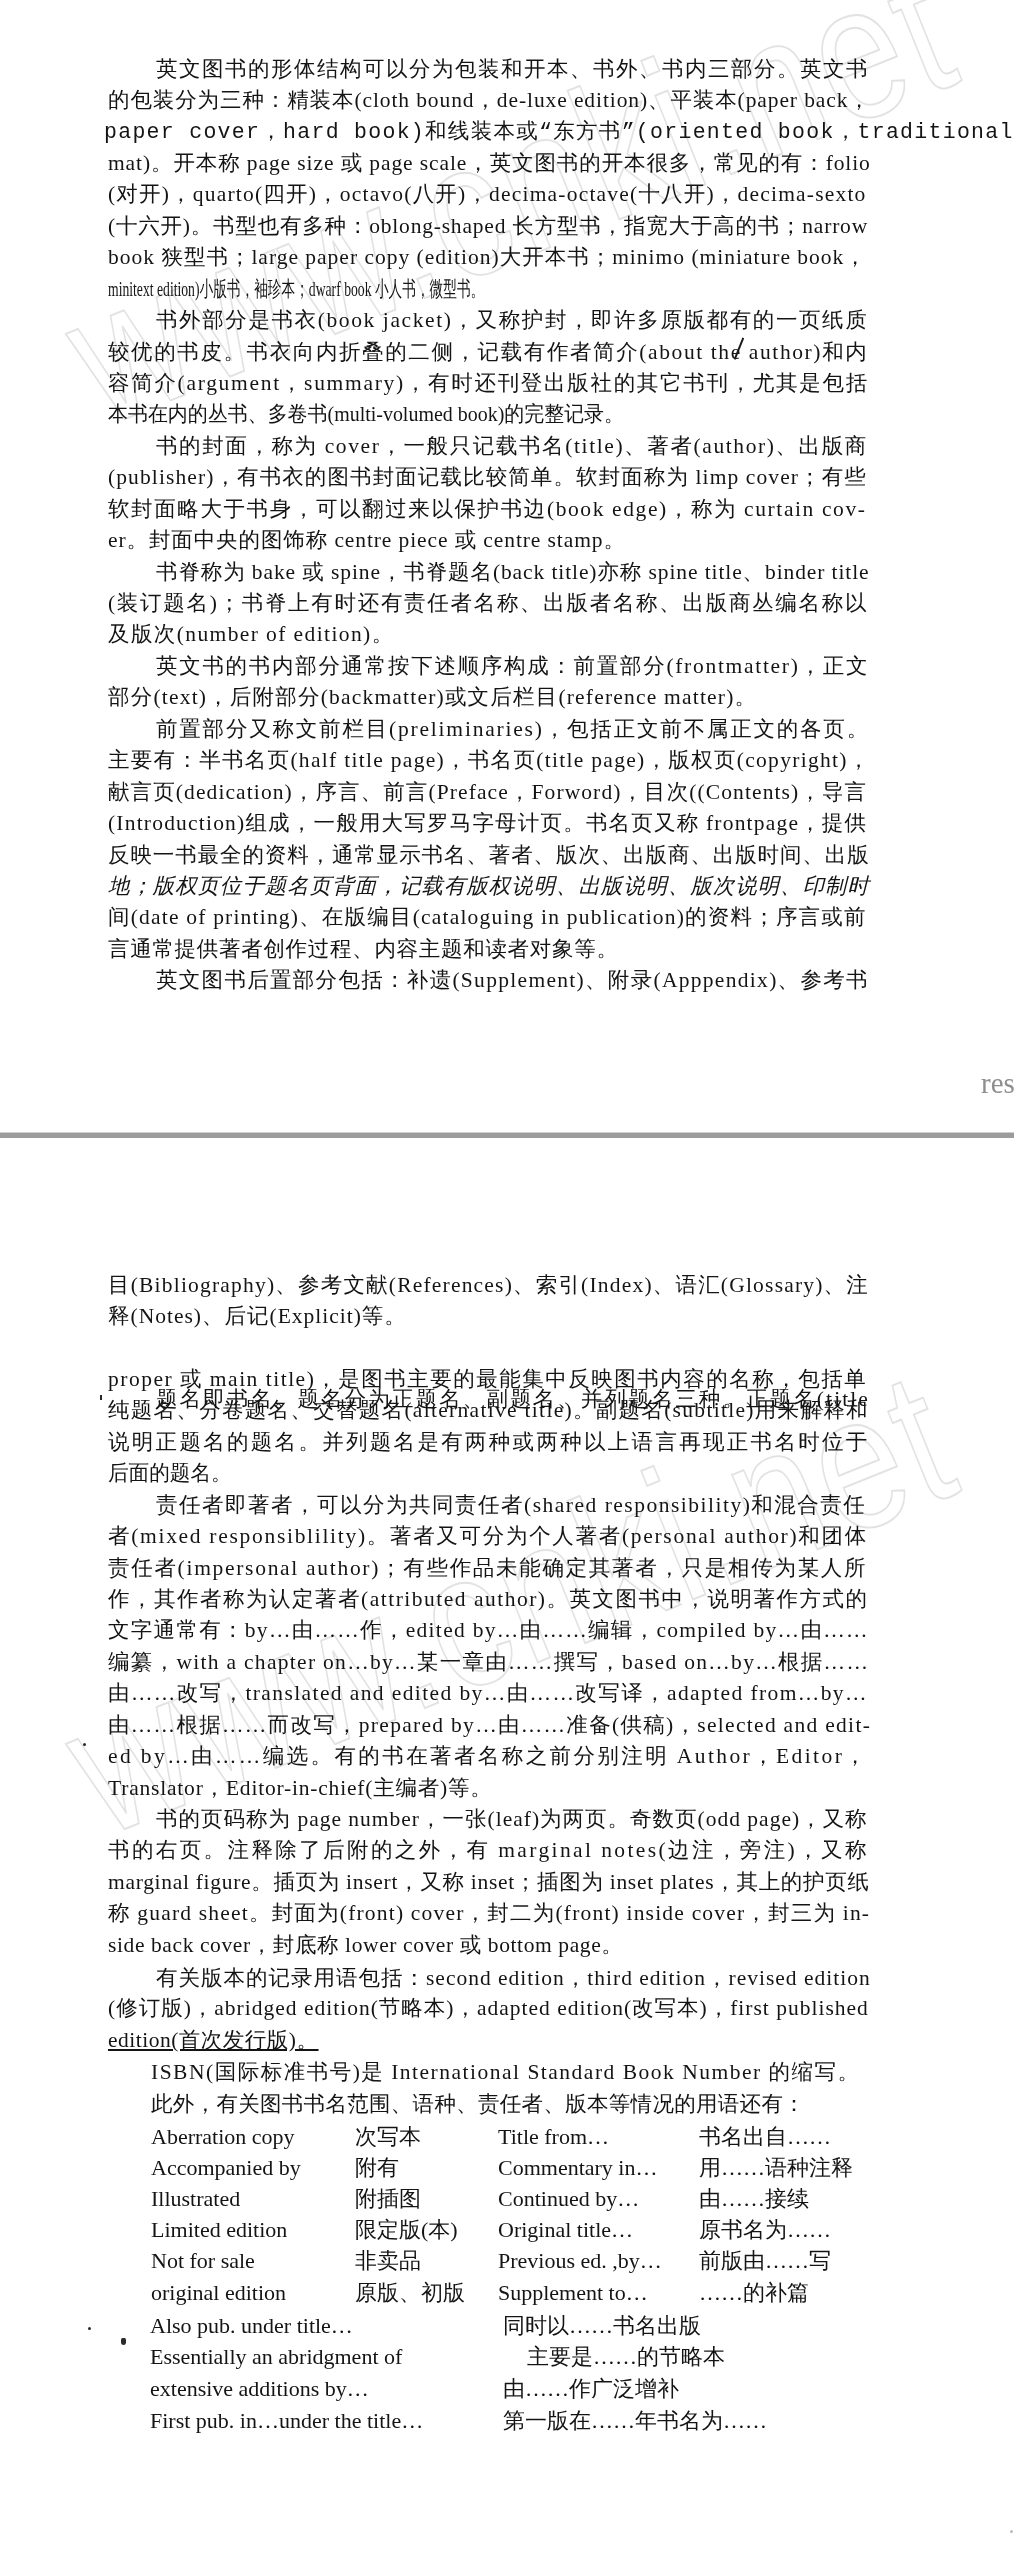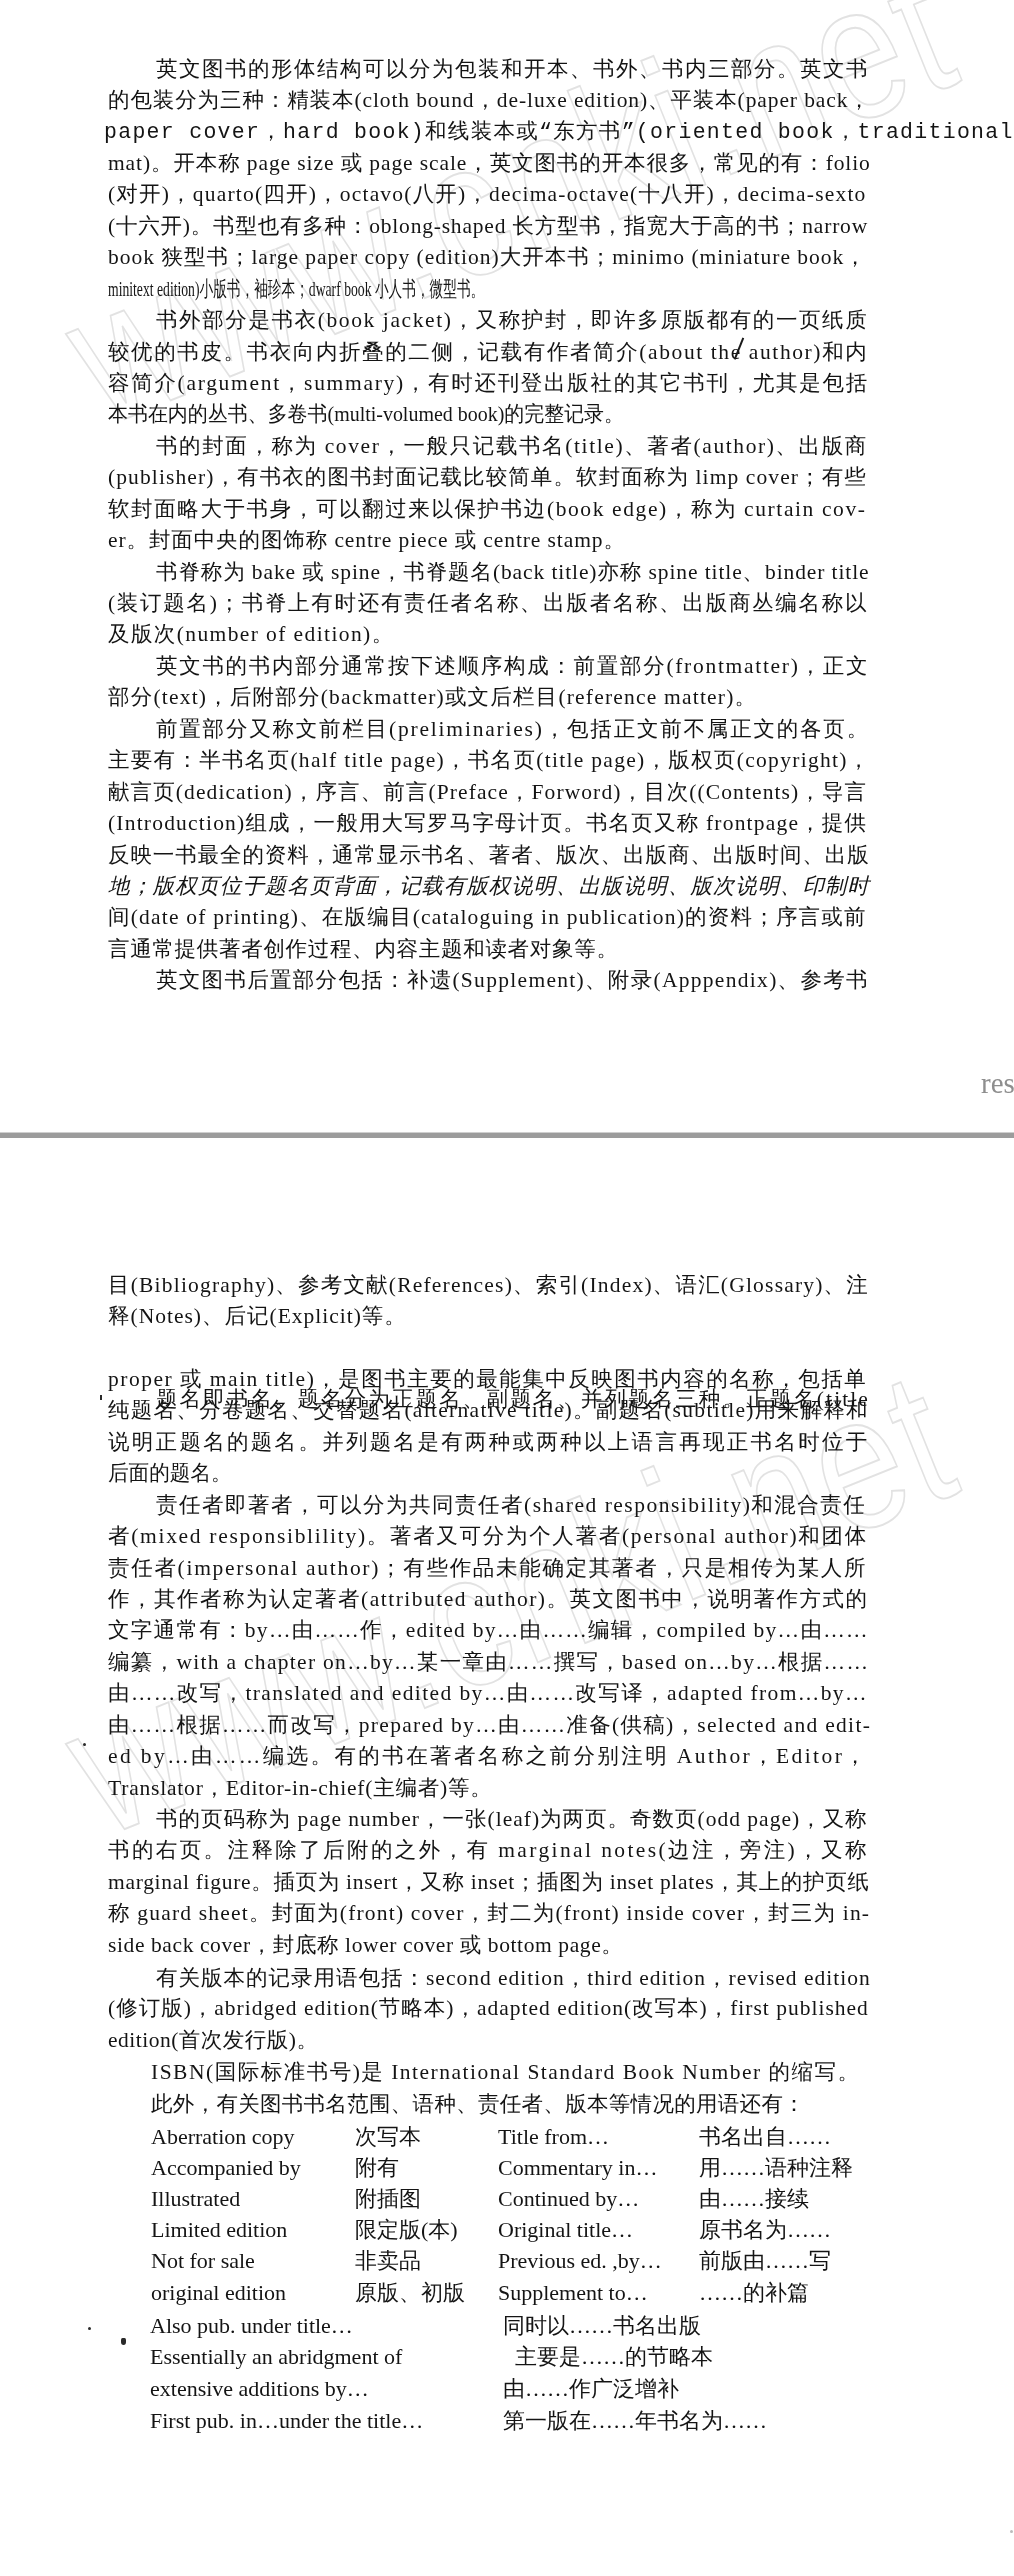--- a/index.html
+++ b/index.html
@@ -135,21 +135,21 @@
     <div class="ln" style="top: 1710px; left: 108px; letter-spacing: 1.3px;">由……根据……而改写，prepared by…由……准备(供稿)，selected and edit-</div>
     <div class="ln" style="top: 1741px; left: 108px; letter-spacing: 2.4px;">ed by…由……编选。有的书在著者名称之前分别注明 Author，Editor，</div>
     <div class="ln" style="top: 1773px; left: 108px; letter-spacing: 0.8px;">Translator，Editor-in-chief(主编者)等。</div>
     <div class="ln" style="top: 1804px; left: 156px; letter-spacing: 1px;">书的页码称为 page number，一张(leaf)为两页。奇数页(odd page)，又称</div>
     <div class="ln" style="top: 1835px; left: 108px; letter-spacing: 2.4px;">书的右页。注释除了后附的之外，有 marginal notes(边注，旁注)，又称</div>
     <div class="ln" style="top: 1867px; left: 108px; letter-spacing: 0.7px;">marginal figure。插页为 insert，又称 inset；插图为 inset plates，其上的护页纸</div>
     <div class="ln" style="top: 1898px; left: 108px; letter-spacing: 1.2px;">称 guard sheet。封面为(front) cover，封二为(front) inside cover，封三为 in-</div>
     <div class="ln" style="top: 1930px; left: 108px; letter-spacing: 0.6px;">side back cover，封底称 lower cover 或 bottom page。</div>
     <div class="ln" style="top: 1963px; left: 156px; letter-spacing: 1px;">有关版本的记录用语包括：second edition，third edition，revised edition</div>
     <div class="ln" style="top: 1993px; left: 108px; letter-spacing: 1px;">(修订版)，abridged edition(节略本)，adapted edition(改写本)，first published</div>
-    <div class="ln" style="top: 2025px; left: 108px; letter-spacing: 0.5px;">edition(首次发行版)。</div>
+    <div class="ln" style="top: 2025px; left: 108px; letter-spacing: 0.5px; text-decoration: underline;">edition(首次发行版)。</div>
     <div class="ln" style="top: 2057px; left: 151px; letter-spacing: 1.5px;">ISBN(国际标准书号)是 International Standard Book Number 的缩写。</div>
     <div class="ln" style="top: 2089px; left: 151px; letter-spacing: 0.3px;">此外，有关图书书名范围、语种、责任者、版本等情况的用语还有：</div>
   </div>
 
   <div>
     <div>
       <div class="cell" style="top:2121px;left:151px">Aberration copy</div>
       <div class="cell" style="top:2121px;left:355px">次写本</div>
       <div class="cell" style="top:2121px;left:498px">Title from…</div>
       <div class="cell" style="top:2121px;left:699px">书名出自……</div>
@@ -183,21 +183,21 @@
       <div class="cell" style="top:2277px;left:355px">原版、初版</div>
       <div class="cell" style="top:2277px;left:498px">Supplement to…</div>
       <div class="cell" style="top:2277px;left:699px">……的补篇</div>
     </div>
     <div>
       <div class="cell" style="top:2310px;left:150px">Also pub. under title…</div>
       <div class="cell" style="top:2310px;left:503px">同时以……书名出版</div>
     </div>
     <div>
       <div class="cell" style="top:2341px;left:150px">Essentially an abridgment of</div>
-      <div class="cell" style="top:2341px;left:515px">主要是……的节略本</div>
+      <div class="cell" style="top:2341px;left:527px">主要是……的节略本</div>
     </div>
     <div>
       <div class="cell" style="top:2373px;left:150px">extensive additions by…</div>
       <div class="cell" style="top:2373px;left:503px">由……作广泛增补</div>
     </div>
     <div>
       <div class="cell" style="top:2405px;left:150px">First pub. in…under the title…</div>
       <div class="cell" style="top:2405px;left:503px">第一版在……年书名为……</div>
     </div>
   </div>

